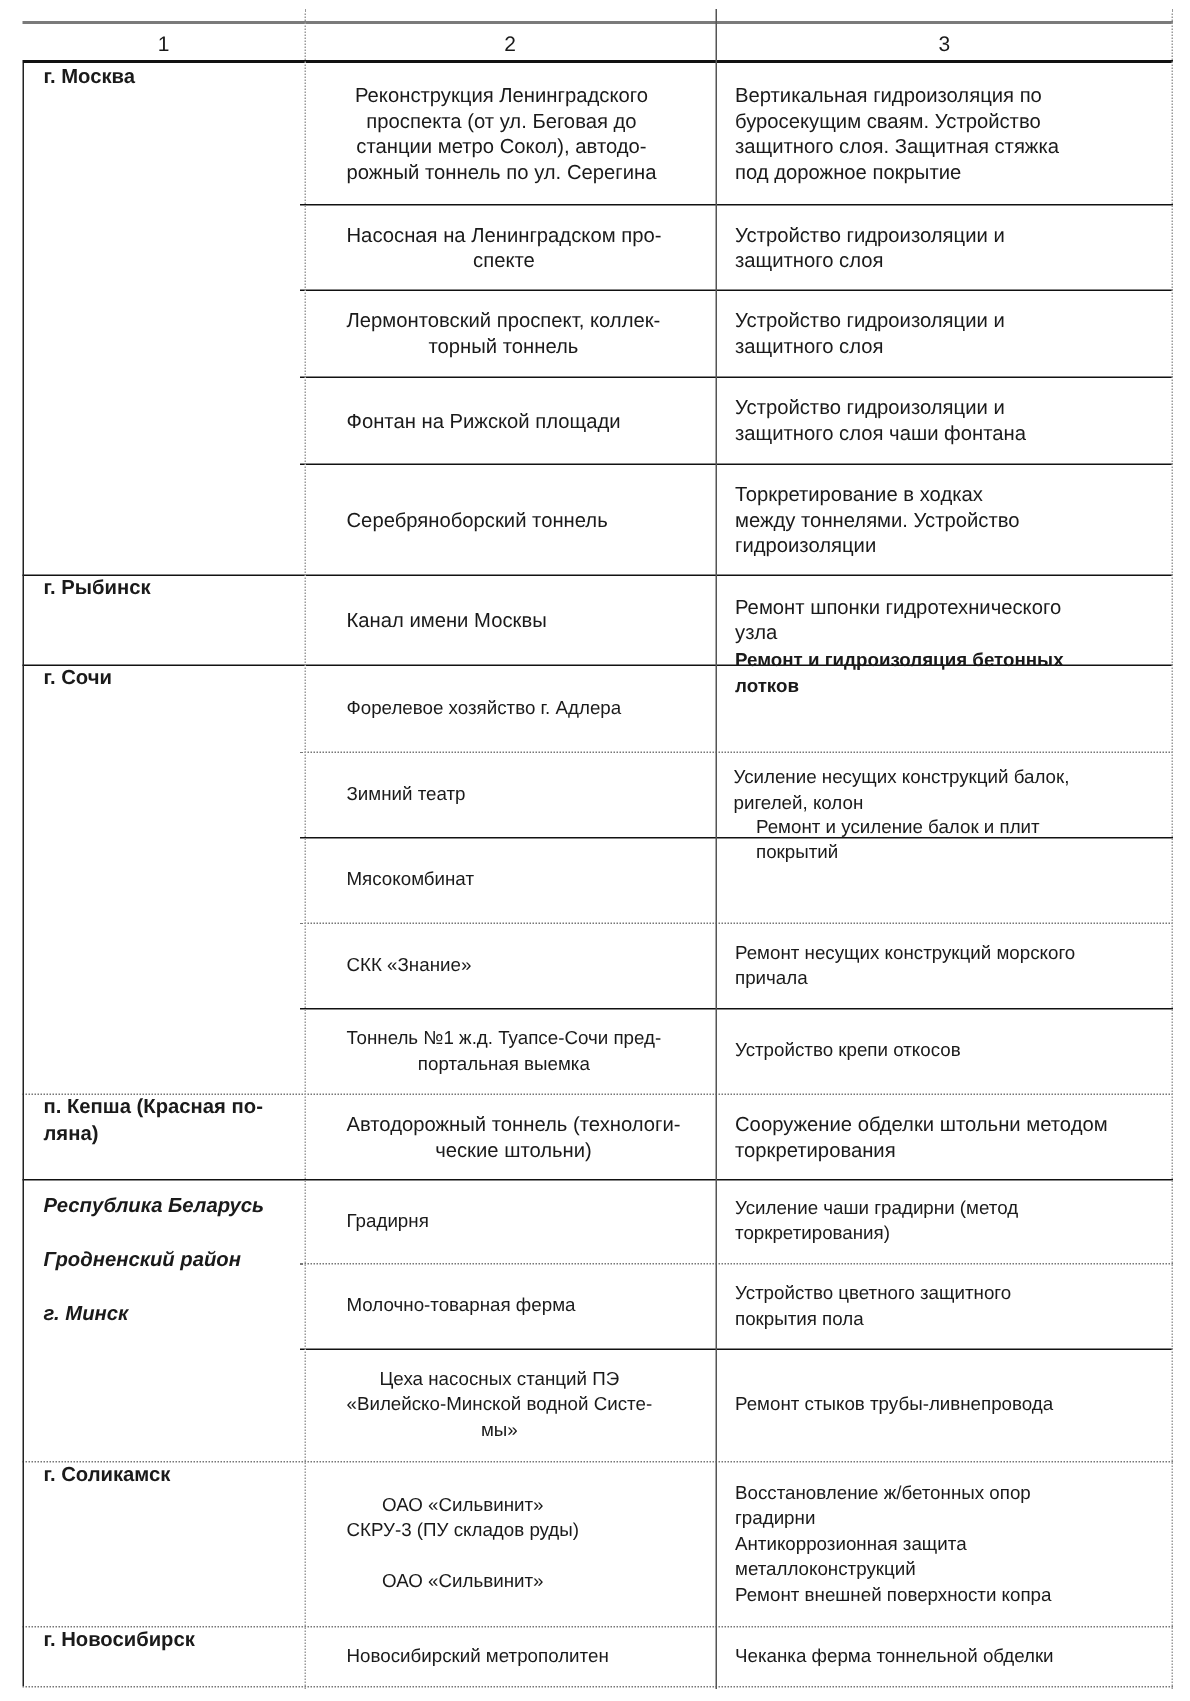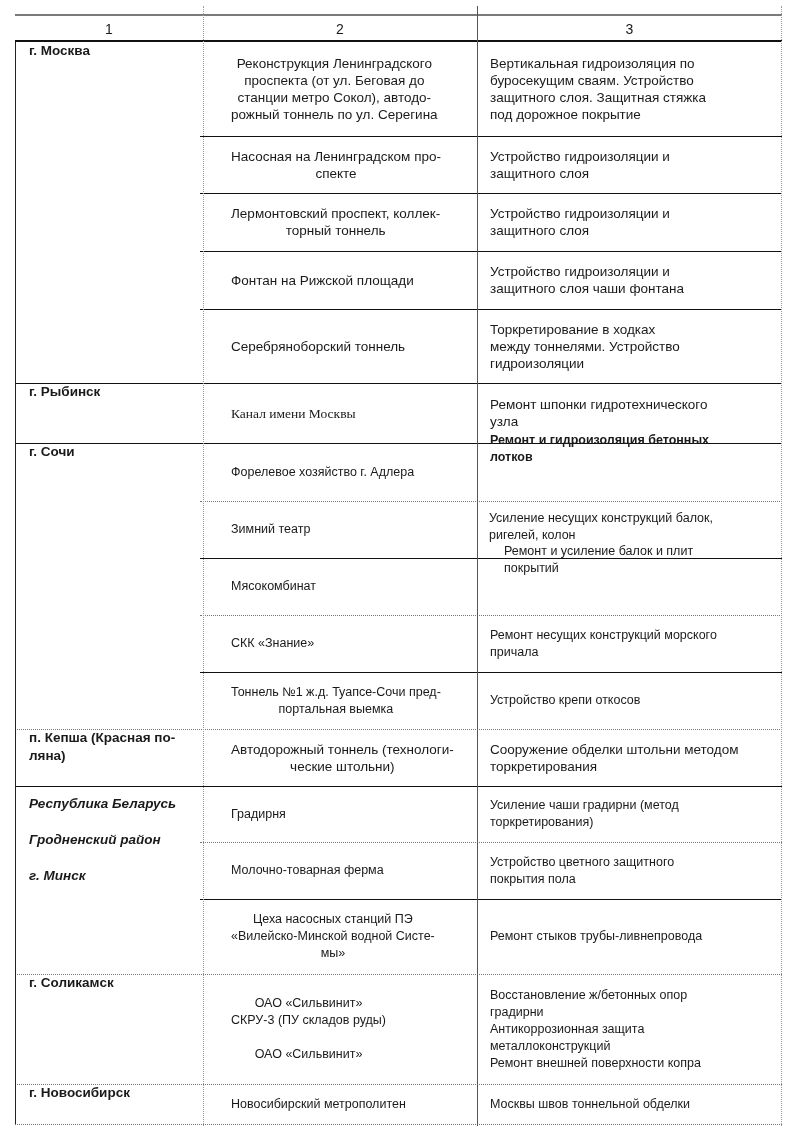--- a/index.html
+++ b/index.html
@@ -84,21 +84,21 @@
       </div>
       <div class="c3" style="top: 295px; height: 74px;">
         <span class="txt">Торкретирование в ходках
 между тоннелями. Устройство
 гидроизоляции</span>
       </div>
       <div class="grp" style="top: 369px; height: 60px;">
         <span class="ln txt">г. Рыбинск</span>
       </div>
       <div class="hline" style="left: 0px; width: 767px; top: 429px;"></div>
-      <div class="c2" style="top: 369px; height: 60px; font-family: Liberation Serif, serif;">
+      <div class="c2" style="top: 369px; height: 60px;">
         <span class="txt">Канал имени Москвы</span>
       </div>
       <div class="c3" style="top: 369px; height: 60px;">
         <span class="txt">Ремонт шпонки гидротехнического
 узла</span>
       </div>
       <div class="grp" style="top: 429px; height: 286px;">
         <span class="ln txt">г. Сочи</span>
       </div>
       <div class="hline dot" style="left: 0px; width: 767px; top: 715px;"></div>
@@ -202,20 +202,20 @@
 Ремонт внешней поверхности копра</span>
       </div>
       <div class="grp" style="top: 1070px; height: 40px;">
         <span class="ln txt">г. Новосибирск</span>
       </div>
       <div class="hline dot" style="left: 0px; width: 767px; top: 1110px;"></div>
       <div class="c2 small" style="top: 1070px; height: 40px;">
         <span class="txt">Новосибирский метрополитен</span>
       </div>
       <div class="c3 small" style="top: 1070px; height: 40px;">
-        <span class="txt">Москвы швов тоннельной обделки</span>
+        <span class="txt">Чеканка ферма тоннельной обделки</span>
       </div>
     </div>
 <div class="lborder" style="height: 1082px;"></div>
     <div class="vline" style="left: 188px; top: -8px; height: 1120px;"></div>
     <div class="vline" style="left: 462px; top: -8px; height: 1120px; border-left: 1px solid rgb(85, 85, 85);"></div>
     <div class="rborder" style="left: 766px; top: -8px; height: 1120px;"></div>
   </div>
 
 </body></html>

